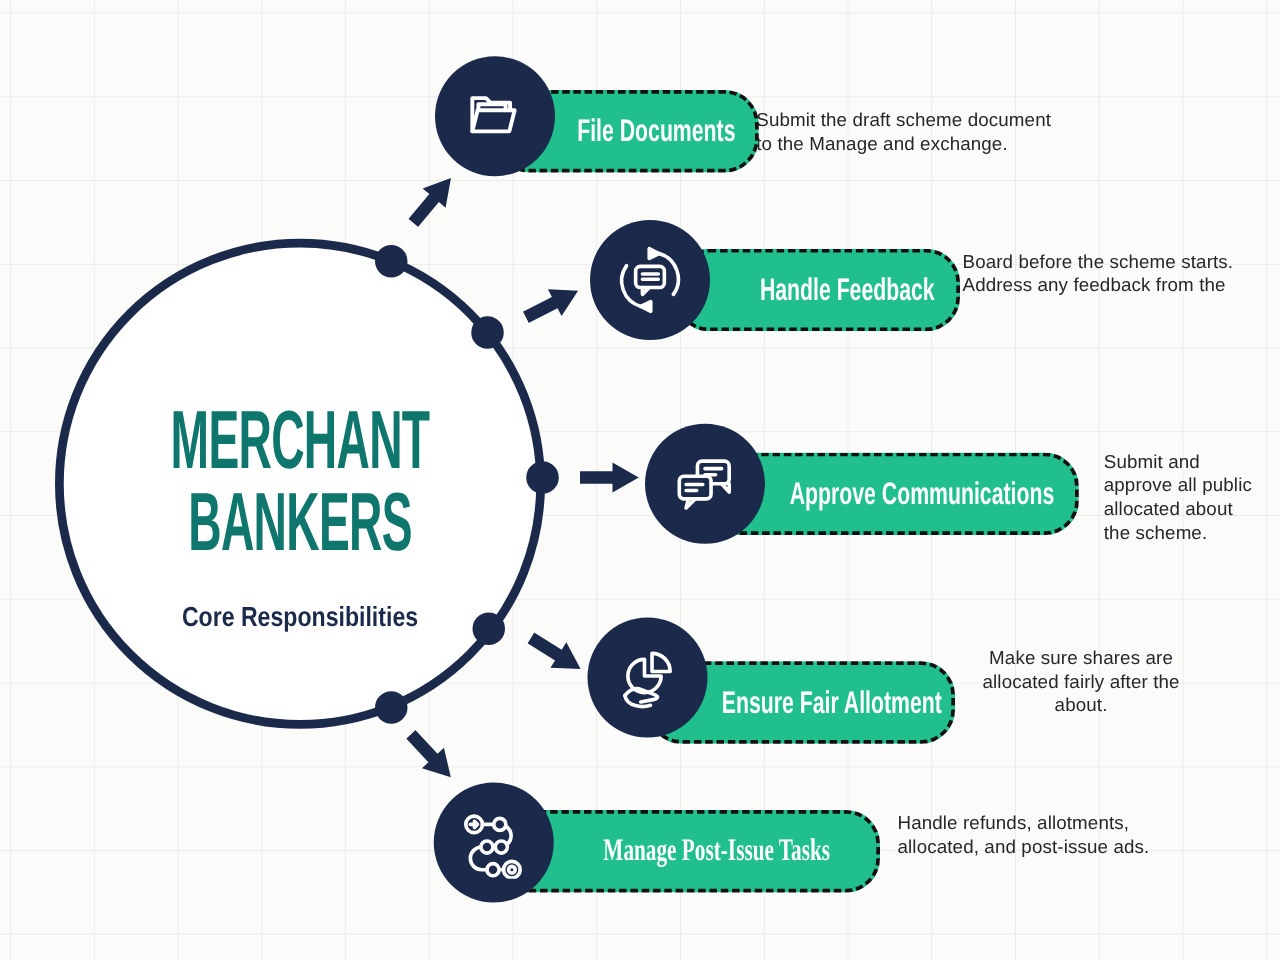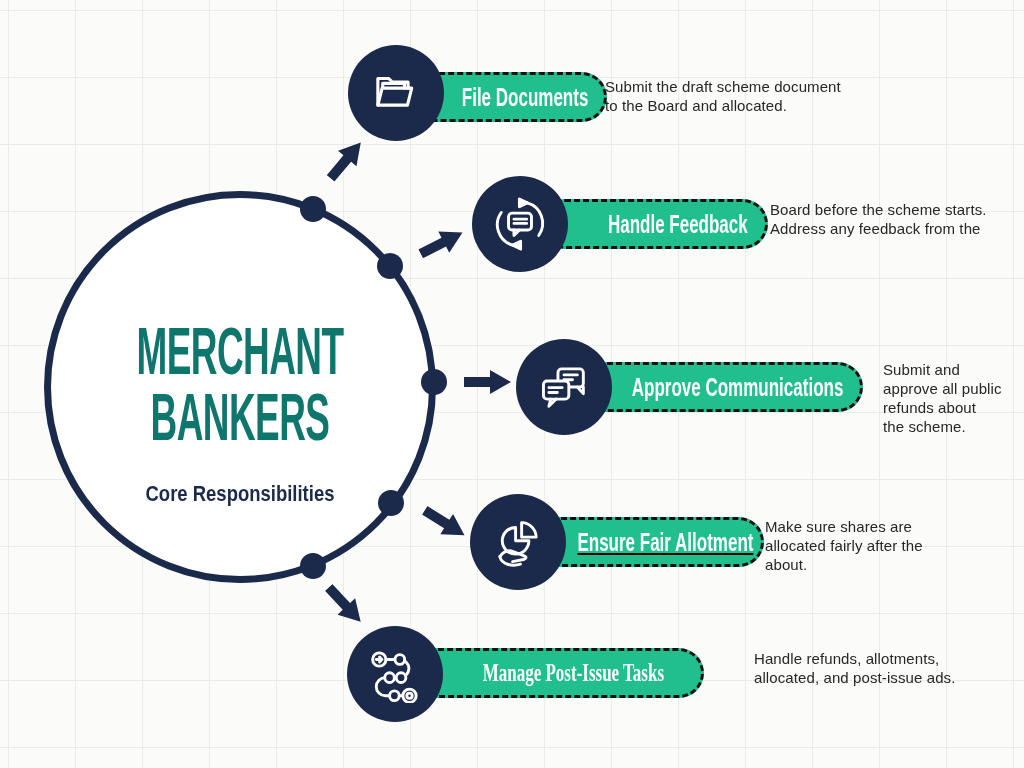--- a/index.html
+++ b/index.html
@@ -48,39 +48,39 @@
   .icircle{
     position:absolute;width:96px;height:96px;border-radius:50%;background:#1b2a4b;
     display:flex;align-items:center;justify-content:center;z-index:4;
   }
   .ic1{left:348px;top:45px;} .ic2{left:472px;top:176px;} .ic3{left:516px;top:339px;}
   .ic4{left:470px;top:494px;} .ic5{left:347px;top:626px;}
   .icircle svg{width:58px;height:58px;}
 
   
   .pill{
-    position:absolute;height:50px;background:#21bf8e;border:3px dashed #111111;
+    position:absolute;height:66px;background:#21bf8e;border:3px dashed #111111;
     border-radius:27px;box-sizing:border-box;z-index:2;
     display:flex;align-items:center;justify-content:center;padding-left:48px;
   }
   .pill .plabel{
     color:#ffffff;font-weight:bold;font-size:25px;white-space:nowrap;
     transform:scaleX(0.68);transform-origin:50% 50%;
   }
   .p1{left:396px;top:72px;width:211px;}
   .p2{left:540px;top:199px;width:228px;}
   .p3{left:564px;top:362px;width:299px;}
-  .p4{left:518px;top:517px;width:246px;text-decoration:underline;}
+  .p4{left:518px;top:529px;width:246px;}
   .p5{left:395px;top:648px;width:309px;font-family:Liberation Serif, serif;}
 
   
   .desc{position:absolute;color:#272727;font-size:15px;line-height:19px;letter-spacing:0.1px;z-index:1;}
   .desc div{white-space:nowrap;}
-  .d1{left:605px;top:77px;} .d2{left:770px;top:200px;} .d3{left:883px;top:360px;}
-  .d4{left:765px;top:517px;} .d5{left:718px;top:649px;margin-left:36px;}
+  .d1{left:605px;top:87px;} .d2{left:770px;top:200px;} .d3{left:883px;top:360px;}
+  .d4{left:786px;top:517px;text-align:center;} .d5{left:718px;top:649px;}
 </style>
 </head>
 <body>
 
 <div class="canvas">
 
   <div class="center-circle">
     <div class="main-title">
       <span class="tline">MERCHANT</span>
       <span class="tline">BANKERS</span>
@@ -127,21 +127,21 @@
     <svg viewBox="0 0 48 48">
       <g fill="none" stroke="#ffffff" stroke-width="2.6" stroke-linejoin="round" stroke-linecap="round">
         <path d="M9 34 V12 H18 L21 15 H34 V20"></path>
         <path d="M13 20 V16 H31 V20"></path>
         <path d="M9 34 L12.5 20 H37 L33.5 34 Z"></path>
       </g>
     </svg>
   </div>
   <div class="desc d1">
     <div>Submit the draft scheme document</div>
-    <div>to the Board and allocated.</div>
+    <div>to the Manage and exchange.</div>
   </div>
 
   <div class="pill p2">
     <span class="plabel">Handle Feedback</span>
   </div>
   <div class="icircle ic2">
     <svg viewBox="0 0 48 48">
       <g fill="none" stroke="#ffffff" stroke-width="2.4" stroke-linejoin="round" stroke-linecap="round">
         <path d="M30 6.5 a17.5 17.5 0 0 1 9.5 27"></path>
         <path d="M18 41.5 a17.5 17.5 0 0 1 -9.5 -27"></path>
@@ -169,21 +169,21 @@
         <path d="M35 24 l5 5.5 v-5.5"></path>
         <rect x="7" y="19" width="21" height="15" rx="3" fill="#1b2a4b"></rect>
         <path d="M11.5 24.5 h11 M11.5 28.5 h7"></path>
         <path d="M13 34 l-1.5 6 l6 -6"></path>
       </g>
     </svg>
   </div>
   <div class="desc d3">
     <div>Submit and</div>
     <div>approve all public</div>
-    <div>refunds about</div>
+    <div>allocated about</div>
     <div>the scheme.</div>
   </div>
 
   <div class="pill p4">
     <span class="plabel">Ensure Fair Allotment</span>
   </div>
   <div class="icircle ic4">
     <svg viewBox="0 0 48 48">
       <g fill="none" stroke="#ffffff" stroke-width="2.4" stroke-linejoin="round" stroke-linecap="round">
         <path d="M22 12 a11 11 0 1 0 11 11 H22 Z"></path>

